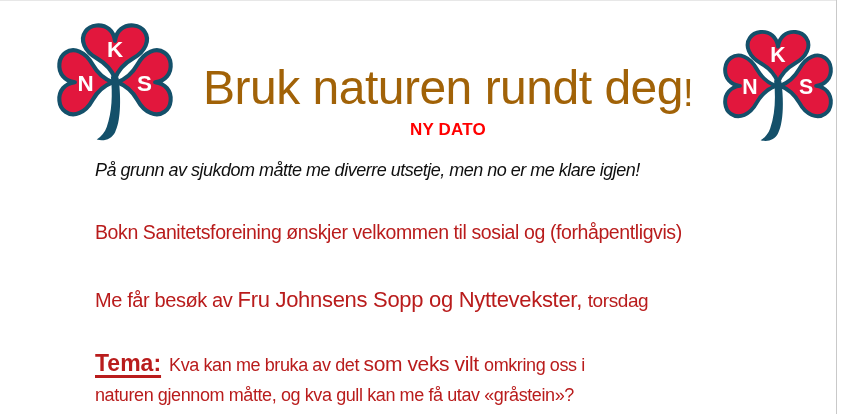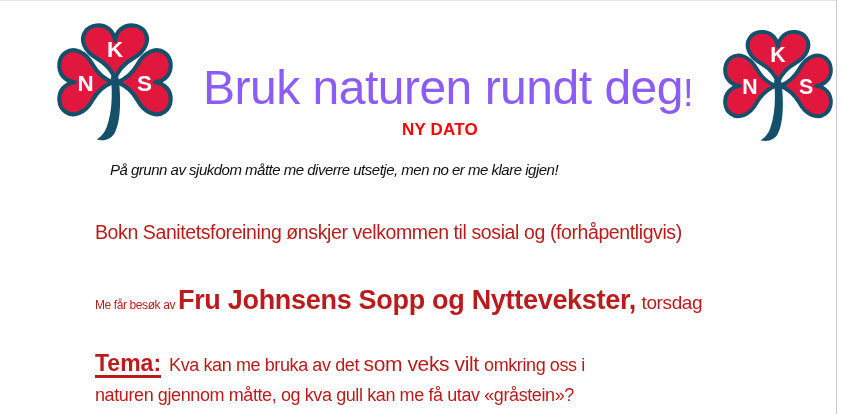--- a/index.html
+++ b/index.html
@@ -13,36 +13,36 @@
   }
   .edge-right{position:absolute;top:0;bottom:0;left:836px;width:1px;background:var(--edge_line,#c9c9c9);}
   .edge-top{position:absolute;top:0;left:0;width:837px;height:1px;background:#e7e7e7;}
 
   .logo{position:absolute;}
   .logo-left{left:56px;top:15px;width:118px;}
   .logo-right{left:722px;top:22px;width:112px;}
   .clover text{font-family:"Liberation Sans",sans-serif;font-weight:700;fill:#ffffff;font-size:19px;text-anchor:middle;}
 
   .title-wrap{position:absolute;left:60px;top:64px;width:776px;text-align:center;
-    font-size:48px;line-height:48px;letter-spacing:-0.5px;color:#8b5cf6;white-space:nowrap;}
+    font-size:48px;line-height:48px;letter-spacing:-0.5px;color:#a16207;white-space:nowrap;}
   .title-excl{font-size:38px;display:inline-block;transform:translateY(2px);}
 
-  .ny-dato{position:absolute;left:52px;top:121px;width:776px;text-align:center;
+  .ny-dato{position:absolute;left:60px;top:121px;width:776px;text-align:center;
     font-size:17px;line-height:18px;font-weight:700;color:var(--accent_red,#ff0000);letter-spacing:0.2px;}
 
-  .lead{position:absolute;left:95px;top:158px;font-size:15px;line-height:24px;
-    font-style:italic;letter-spacing:-0.5px;white-space:nowrap;color:#0f0f0f;margin-left:15px;}
+  .lead{position:absolute;left:95px;top:158px;font-size:18px;line-height:24px;
+    font-style:italic;letter-spacing:-0.5px;white-space:nowrap;color:#0f0f0f;}
 
   .para{position:absolute;left:95px;color:#b91c1c;letter-spacing:-0.4px;}
   .para .line{white-space:nowrap;}
 
   .p1{top:219px;font-size:19.5px;line-height:26px;}
   .p2{top:287px;font-size:19px;line-height:26px;}
-  .p2 .small{font-size:12px;}
-  .p2 .guest{font-weight:700;font-size:27px;letter-spacing:-0.3px;}
+  .p2 .small{font-size:20px;}
+  .p2 .guest{font-weight:400;font-size:22px;letter-spacing:-0.3px;}
   .u{text-underline-offset:3px;text-decoration-thickness:1.5px;}
   .p2 .date1{margin-left:0.3em;}
   .p2 .time{font-weight:700;}
 
   .tema{top:348px;font-size:18px;line-height:30px;}
   .tema .label{font-size:23px;font-weight:700;text-decoration:underline;
     text-underline-offset:4px;text-decoration-thickness:2.5px;margin-right:0.35em;letter-spacing:0;}
   .tema .big{font-size:21px;}
 </style>
 </head>

